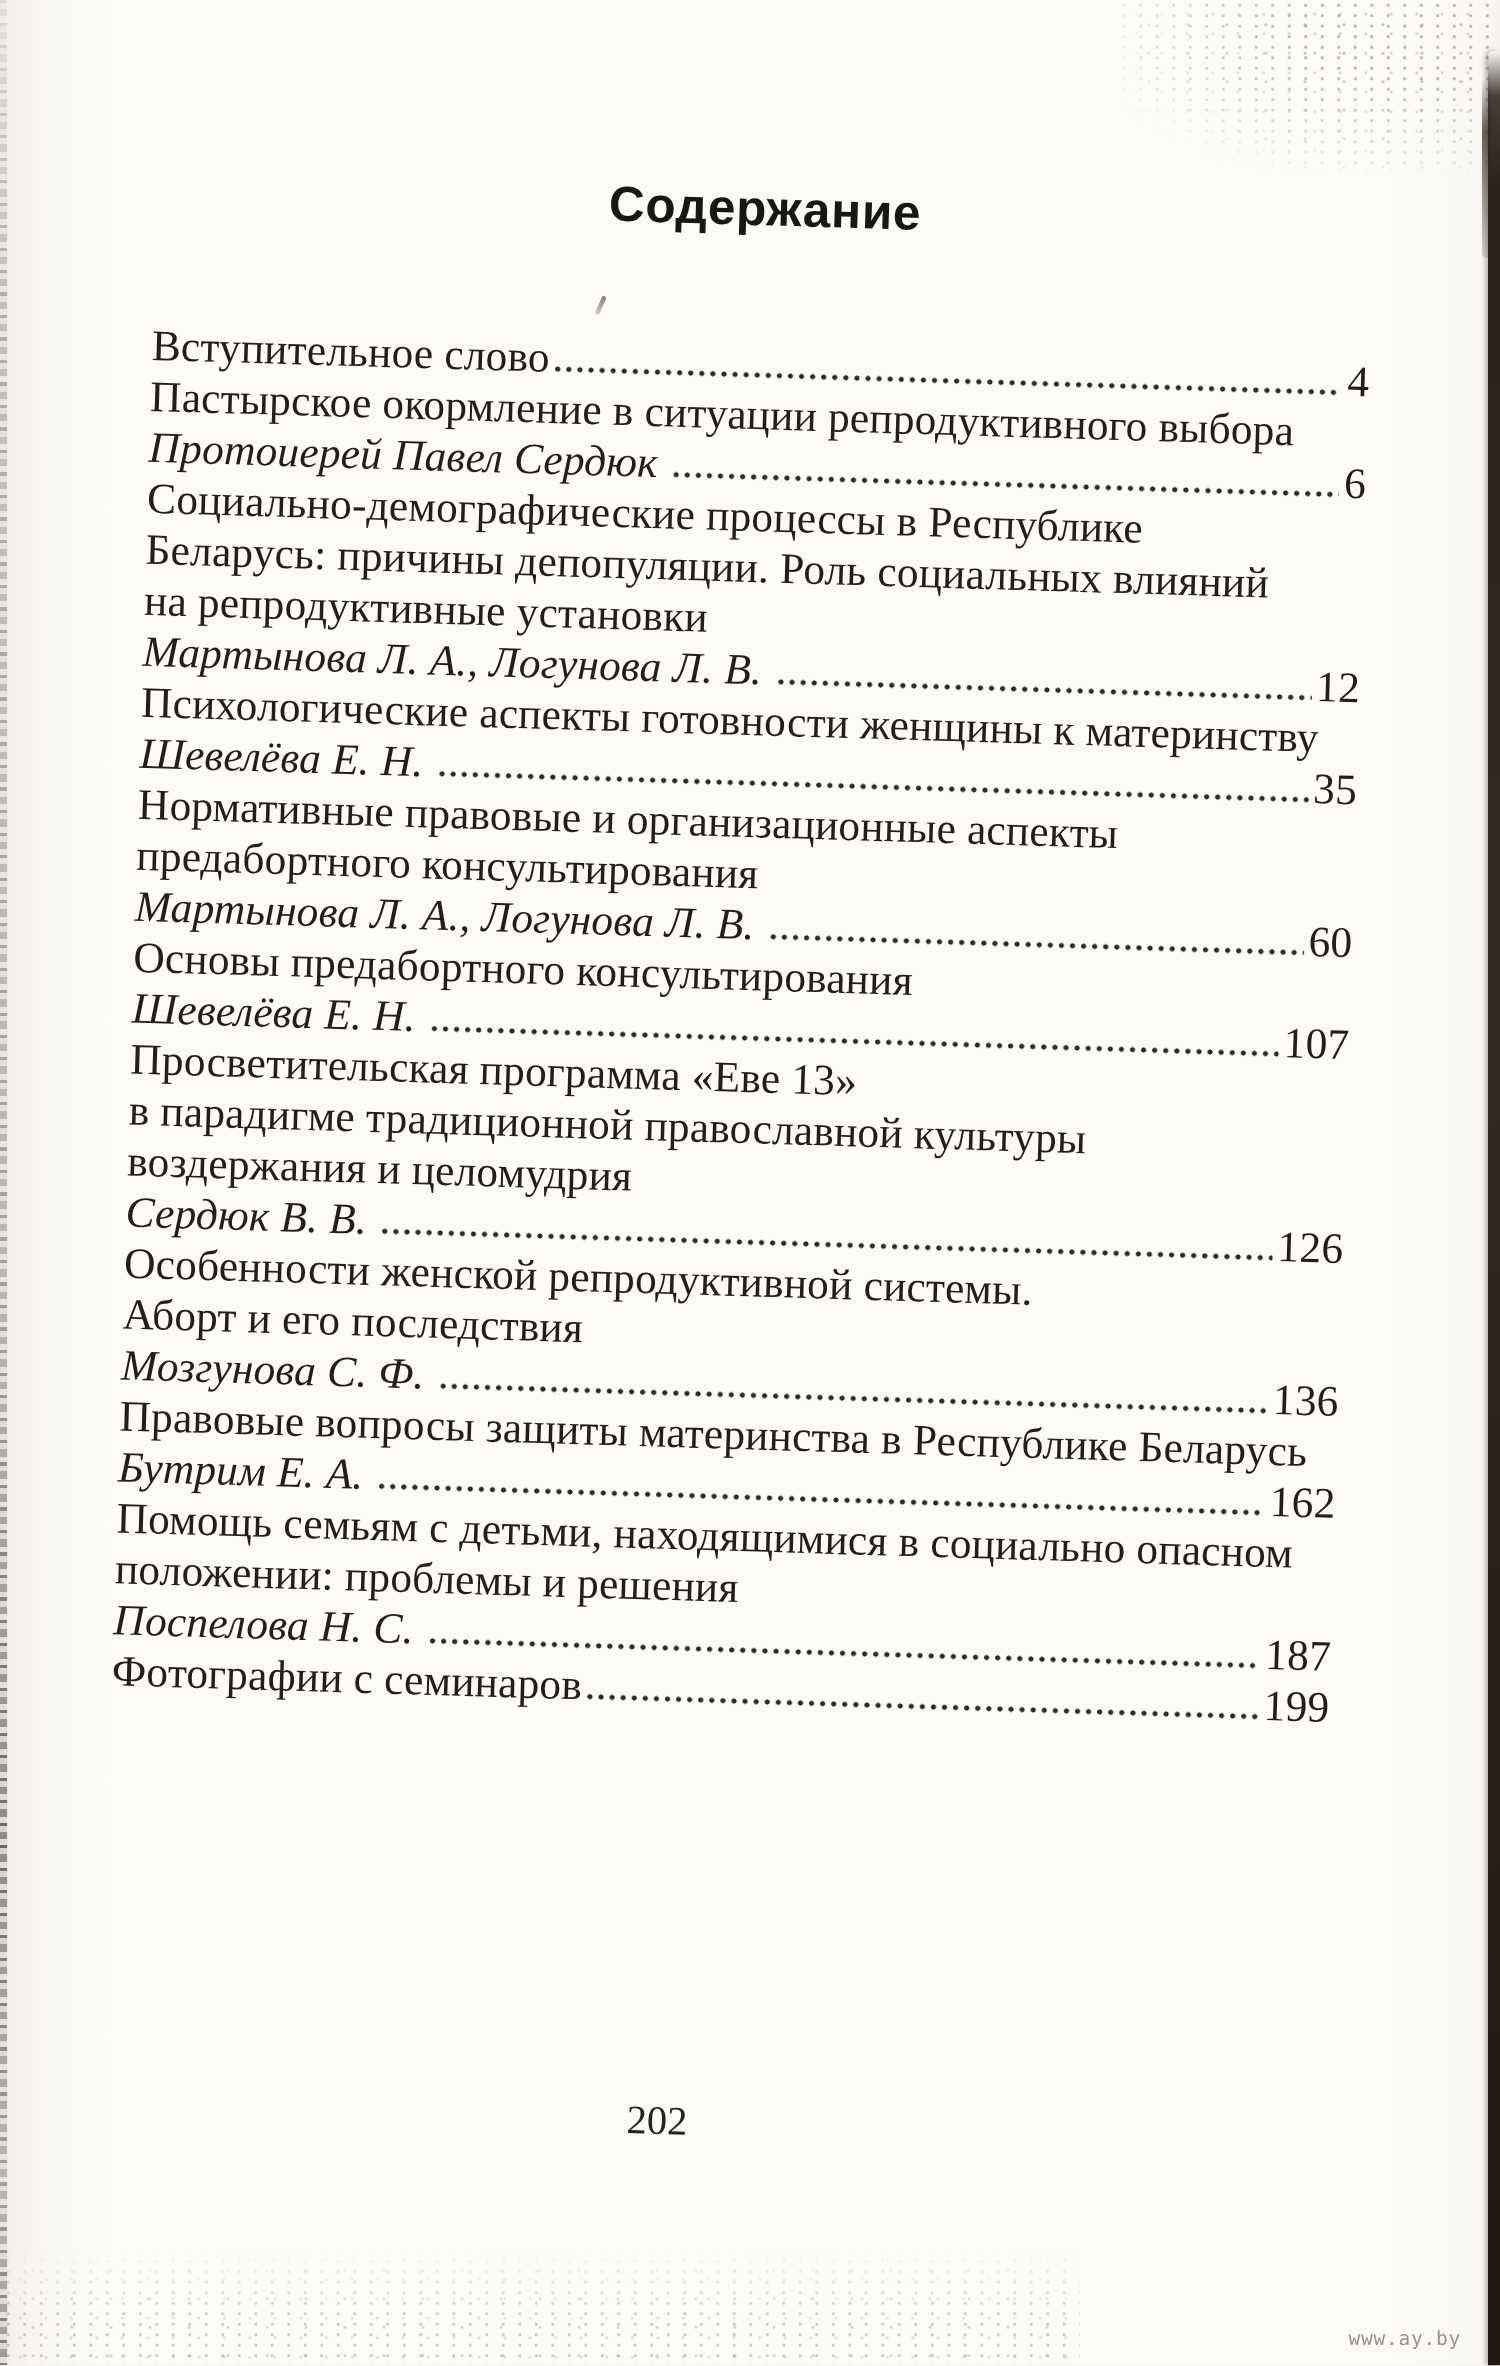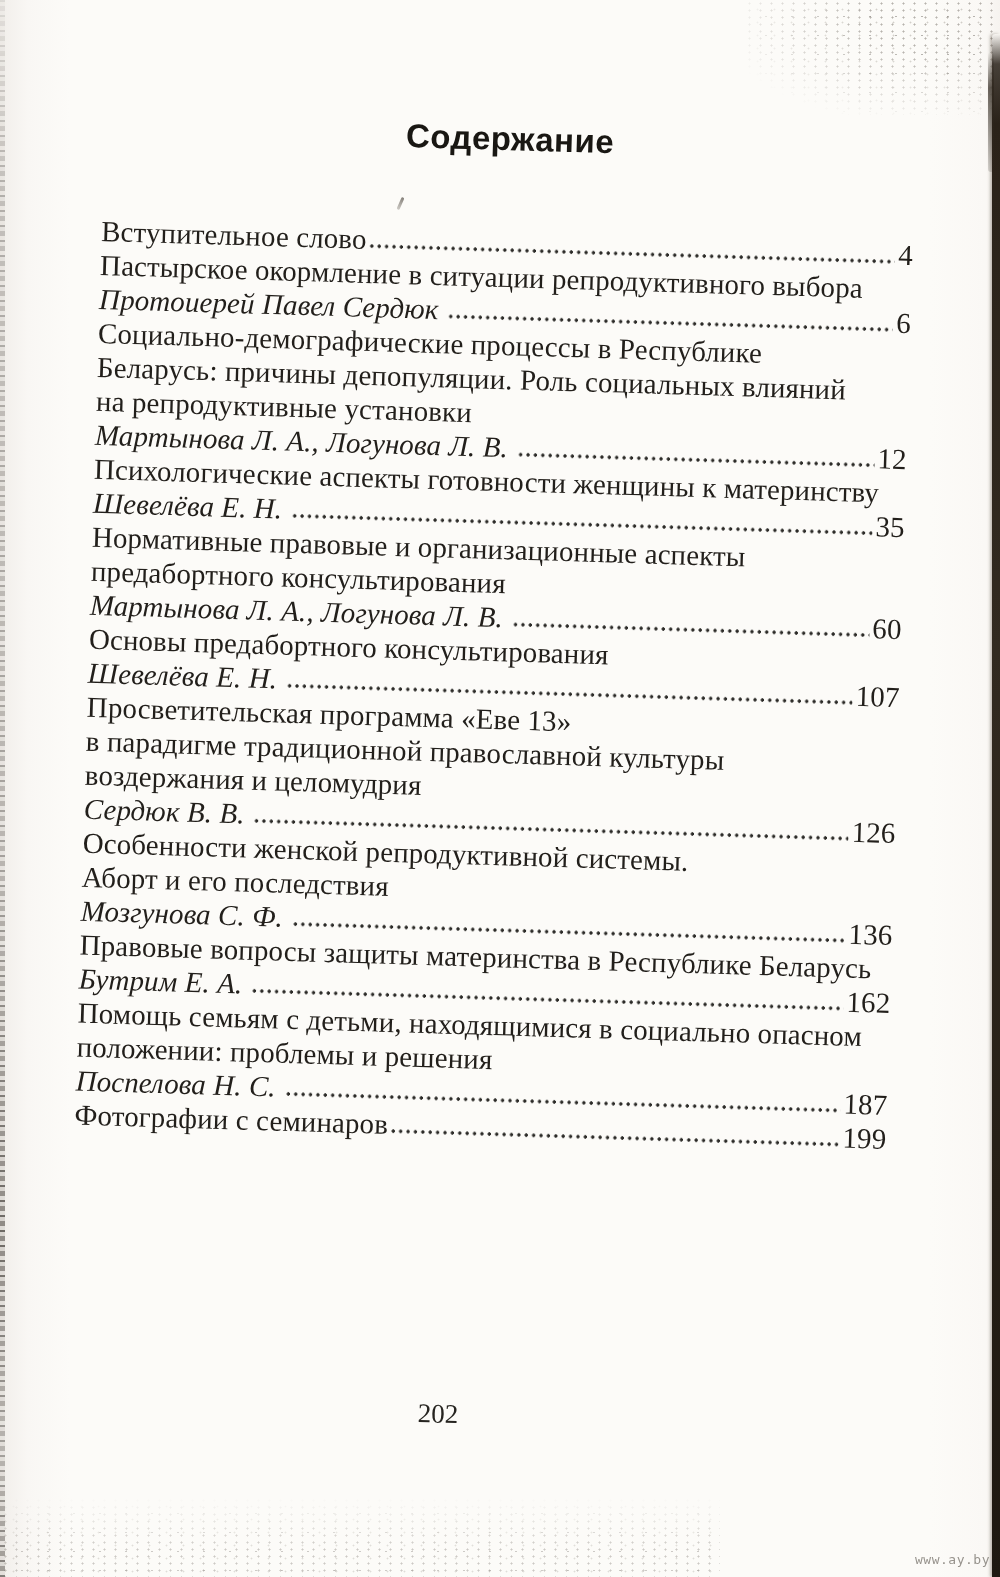--- a/index.html
+++ b/index.html
@@ -96,21 +96,21 @@
   }
   .pagenum{flex:0 0 auto;}
   .page-footer{
     margin-top:256px;
     font-size:27px;line-height:30px;
     padding-left:352px;
     color:#262420;
   }
   
   .watermark{
-    position:absolute;right:10px;bottom:10px;
+    position:absolute;right:26px;bottom:10px;
     font-family:"DejaVu Sans Mono", monospace;
     font-size:13px;color:#97938d;letter-spacing:.5px;
     z-index:5;
     text-align:right;
   }
 </style>
 </head>
 <body>
 
 <div class="page">

